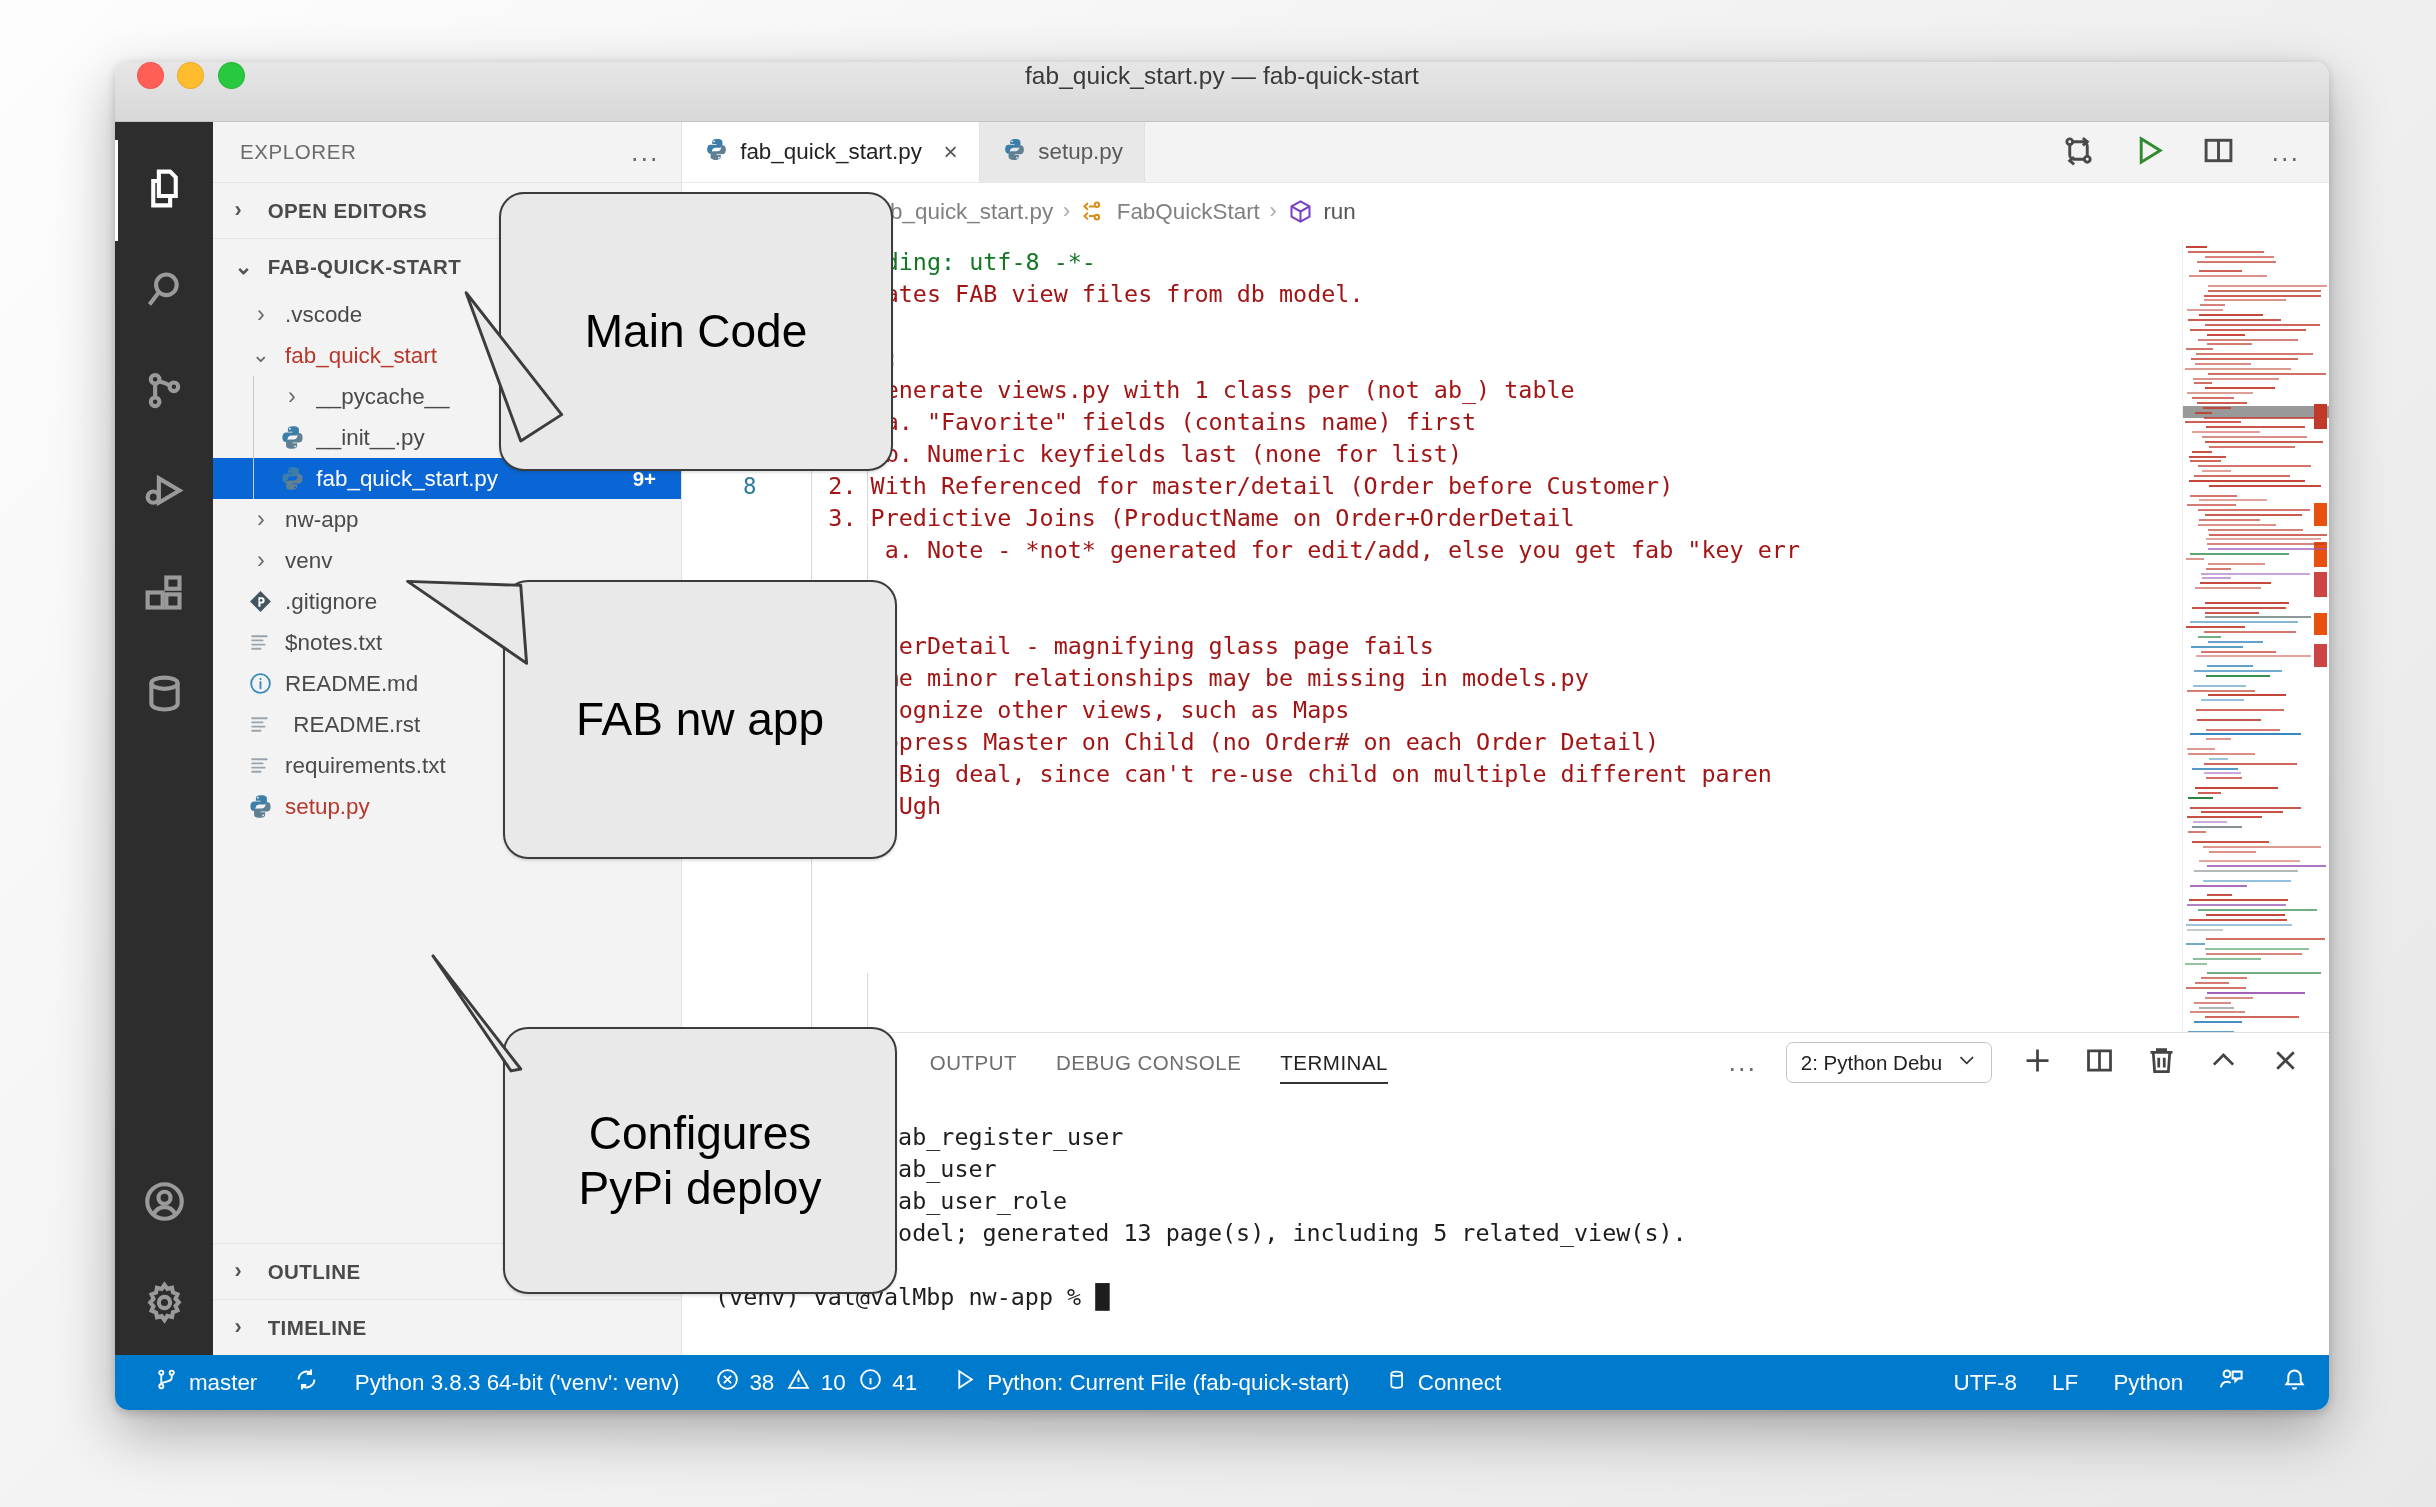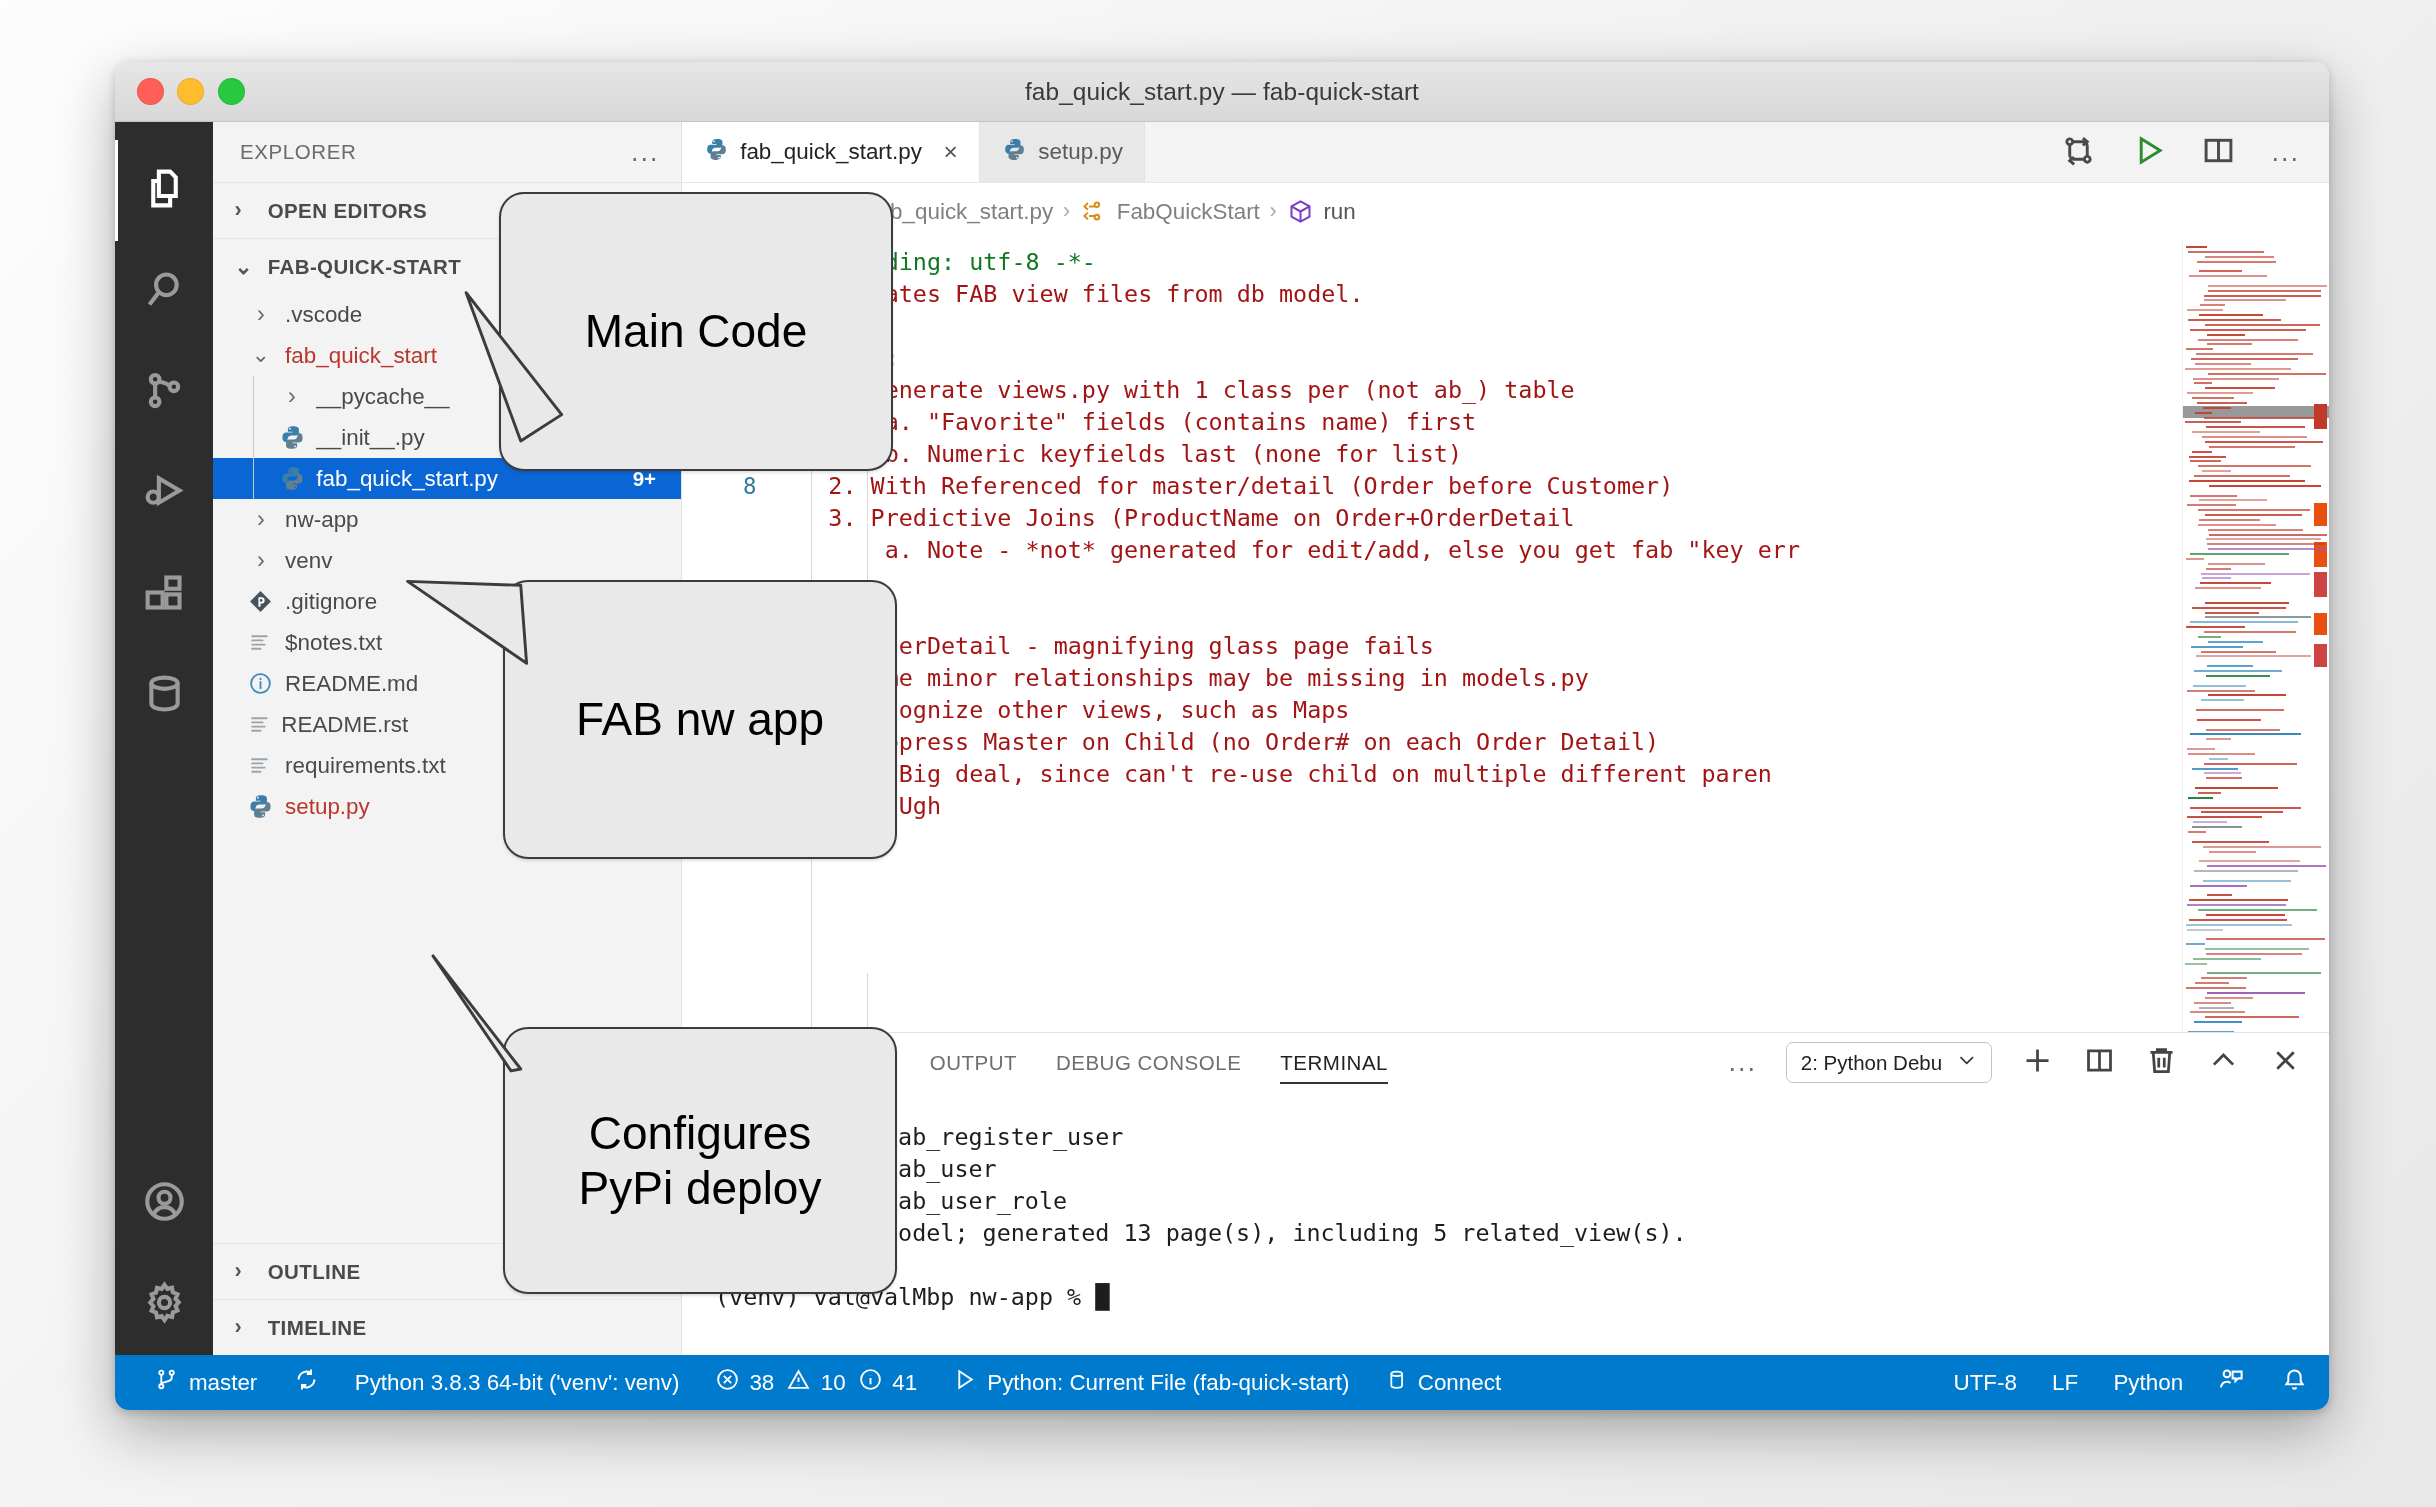--- a/index.html
+++ b/index.html
@@ -23,21 +23,21 @@
     background: #ffffff;
     border-radius: 13.7px;
     box-shadow: 0 21.5px 59px rgba(0,0,0,.30), 0 2.9px 9.8px rgba(0,0,0,.18);
     overflow: hidden;
     display: flex; flex-direction: column;
   }
   .titlebar {
     height: 59px;
     background: linear-gradient(#e6e6e6,#d8d8d8);
     border-bottom: 1px solid #c3c3c3;
-    display: flex; align-items: center;
+    display: flex; align-items: flex-start;
     position: relative; flex: none; text-decoration: underline;
   }
   .traffic { display:flex; gap:13.7px; margin-left: 21.5px; }
   .dot { width: 27px; height: 27px; border-radius: 50%; }
   .dot.red   { background:#ff5f57; box-shadow: inset 0 0 0 1px rgba(0,0,0,.08); }
   .dot.amber { background:#febc2e; box-shadow: inset 0 0 0 1px rgba(0,0,0,.08); }
   .dot.green { background:#28c840; box-shadow: inset 0 0 0 1px rgba(0,0,0,.08); }
   .wintitle {
     position:absolute; left:0; right:0; text-align:center;
     font-size: 24.4px; color:#3a3a3a; letter-spacing: 0.1px;
@@ -376,21 +376,21 @@
             </div>
             <div class="row">
               <span class="ind" style="width: 9.8px;"></span>
               <span class="ficon">
                 <svg width="25" height="25" viewBox="0 0 24 24">
                   <g stroke="#9aa4ad" stroke-width="1.8" fill="none" stroke-linecap="round">
                     <path d="M4 6h14M4 10h10M4 14h12M4 18h8"></path>
                   </g>
                 </svg>
               </span>
-              <span class="fname" style="margin-left: 4px;">README.rst</span>
+              <span class="fname" style="margin-left: 16px;">README.rst</span>
             </div>
             <div class="row">
               <span class="ind" style="width: 9.8px;"></span>
               <span class="ficon">
                 <svg width="25" height="25" viewBox="0 0 24 24">
                   <g stroke="#9aa4ad" stroke-width="1.8" fill="none" stroke-linecap="round">
                     <path d="M4 6h14M4 10h10M4 14h12M4 18h8"></path>
                   </g>
                 </svg>
               </span>

